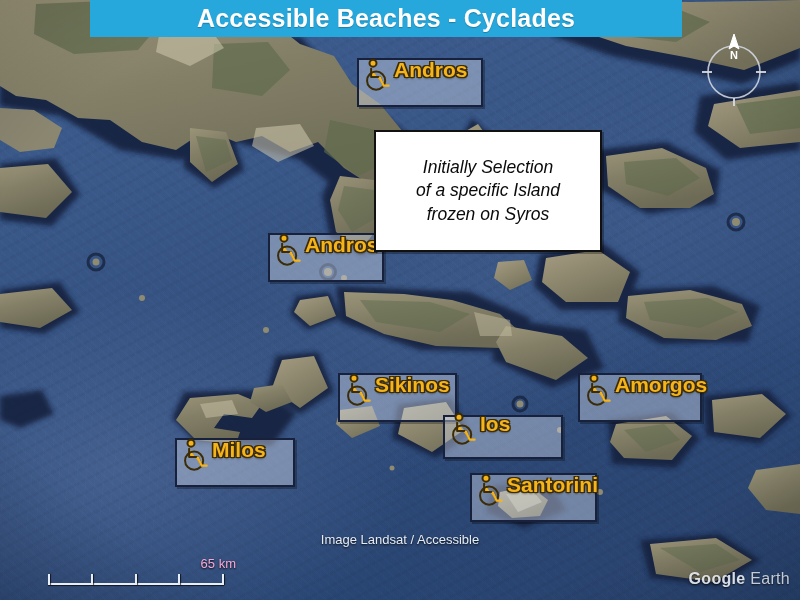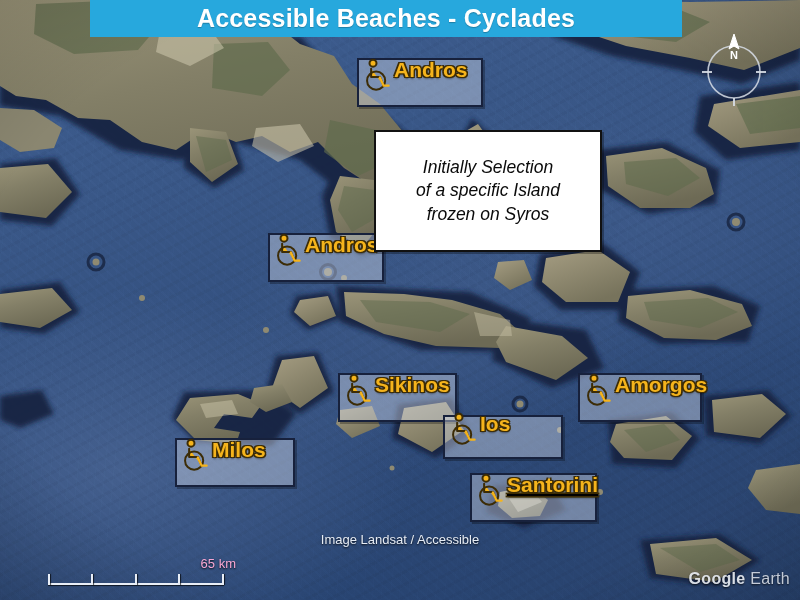--- a/index.html
+++ b/index.html
@@ -368,21 +368,21 @@
             <circle cx="16" cy="8" r="5.6"></circle>
             <path d="M13 17 L13 30 L27 30 L33 44"></path>
             <circle cx="21" cy="36" r="14.5" fill="none"></circle>
           </g>
           <g stroke="#f5b41c" stroke-width="3.6" fill="none" stroke-linecap="round">
             <path d="M27 31 L33 44 L41 44"></path>
           </g>
         </svg>
         <span class="nm">Milos</span>
       </div>
-      <div class="lbl" style="left: 470px; top: 473px; width: 127px; height: 49px; text-decoration: underline;">
+      <div class="lbl" style="left: 470px; top: 473px; width: 127px; height: 49px;">
         <svg class="isa" viewBox="0 0 48 54" xmlns="http://www.w3.org/2000/svg">
           <g stroke="#3c2c06" stroke-width="3.2" fill="#f5b41c" stroke-linejoin="round" stroke-linecap="round">
             <circle cx="16" cy="8" r="5.6"></circle>
             <path d="M13 17 L13 30 L27 30 L33 44"></path>
             <circle cx="21" cy="36" r="14.5" fill="none"></circle>
           </g>
           <g stroke="#f5b41c" stroke-width="3.6" fill="none" stroke-linecap="round">
             <path d="M27 31 L33 44 L41 44"></path>
           </g>
         </svg>

